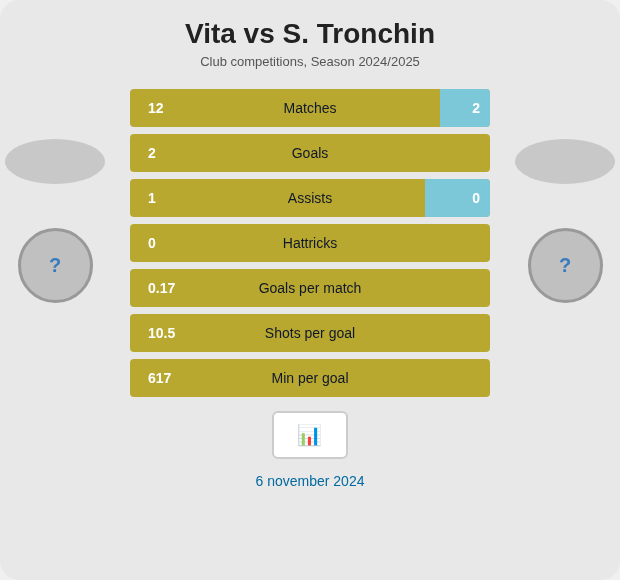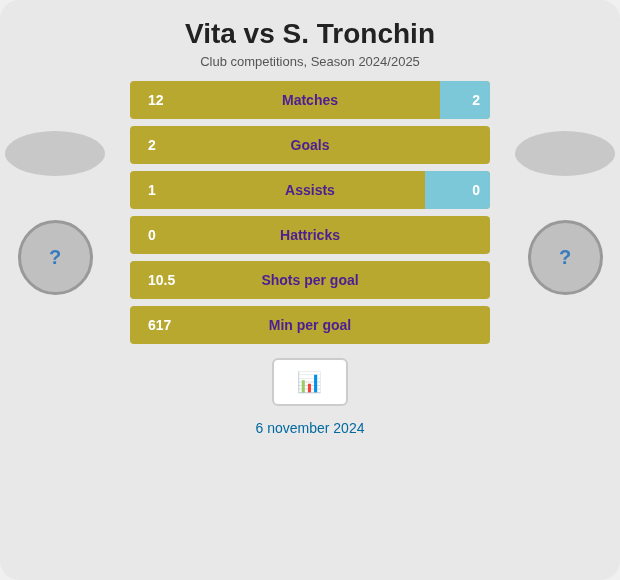--- a/index.html
+++ b/index.html
@@ -32,21 +32,21 @@
       color: #222;
       margin-top: 18px;
       margin-bottom: 4px;
       text-align: center;
     }
 
     .subtitle {
       font-size: 13px;
       color: #555;
       text-align: left;
-      margin-bottom: 12px;
+      margin-bottom: 20px;
     }
 
     .main-content {
       display: flex;
       flex-direction: row;
       align-items: center;
       width: 100%;
       justify-content: center;
       position: relative;
     }
@@ -120,22 +120,22 @@
       color: #fff;
       z-index: 2;
       margin-left: 8px;
     }
 
     .stat-label {
       position: absolute;
       left: 50%;
       transform: translateX(-50%);
       font-size: 14px;
-      font-weight: bold;
-      color: #4c1d95;
+      font-weight: normal;
+      color: #0f172a;
       z-index: 2;
       white-space: nowrap;
     }
 
     .stat-right-val {
       position: absolute;
       right: 10px;
       font-size: 14px;
       font-weight: bold;
       color: #fff;
@@ -229,20 +229,26 @@
           </div>
         </div>
         <div class="stat-row">
           <div class="stat-bar">
             <span class="stat-left-val">0</span>
             <span class="stat-label">Hattricks</span>
           </div>
         </div>
         <div class="stat-row">
           <div class="stat-bar">
+            <span class="stat-left-val">0.17</span>
+            <span class="stat-label">Goals per match</span>
+          </div>
+        </div>
+        <div class="stat-row">
+          <div class="stat-bar">
             <span class="stat-left-val">10.5</span>
             <span class="stat-label">Shots per goal</span>
           </div>
         </div>
         <div class="stat-row">
           <div class="stat-bar">
             <span class="stat-left-val">617</span>
             <span class="stat-label">Min per goal</span>
           </div>
         </div>

